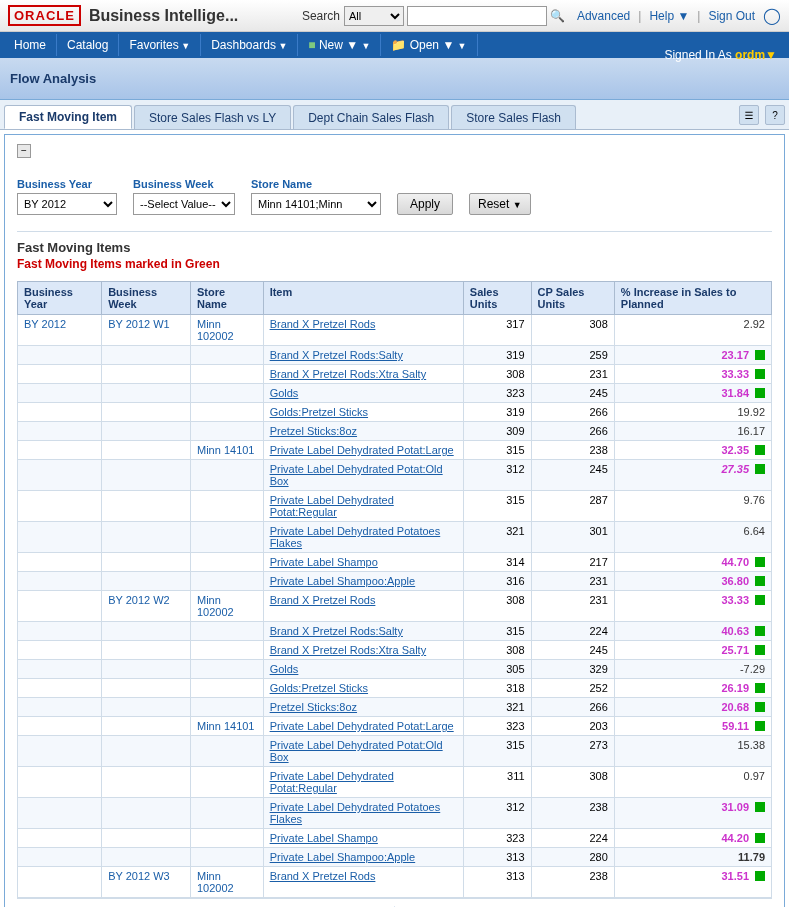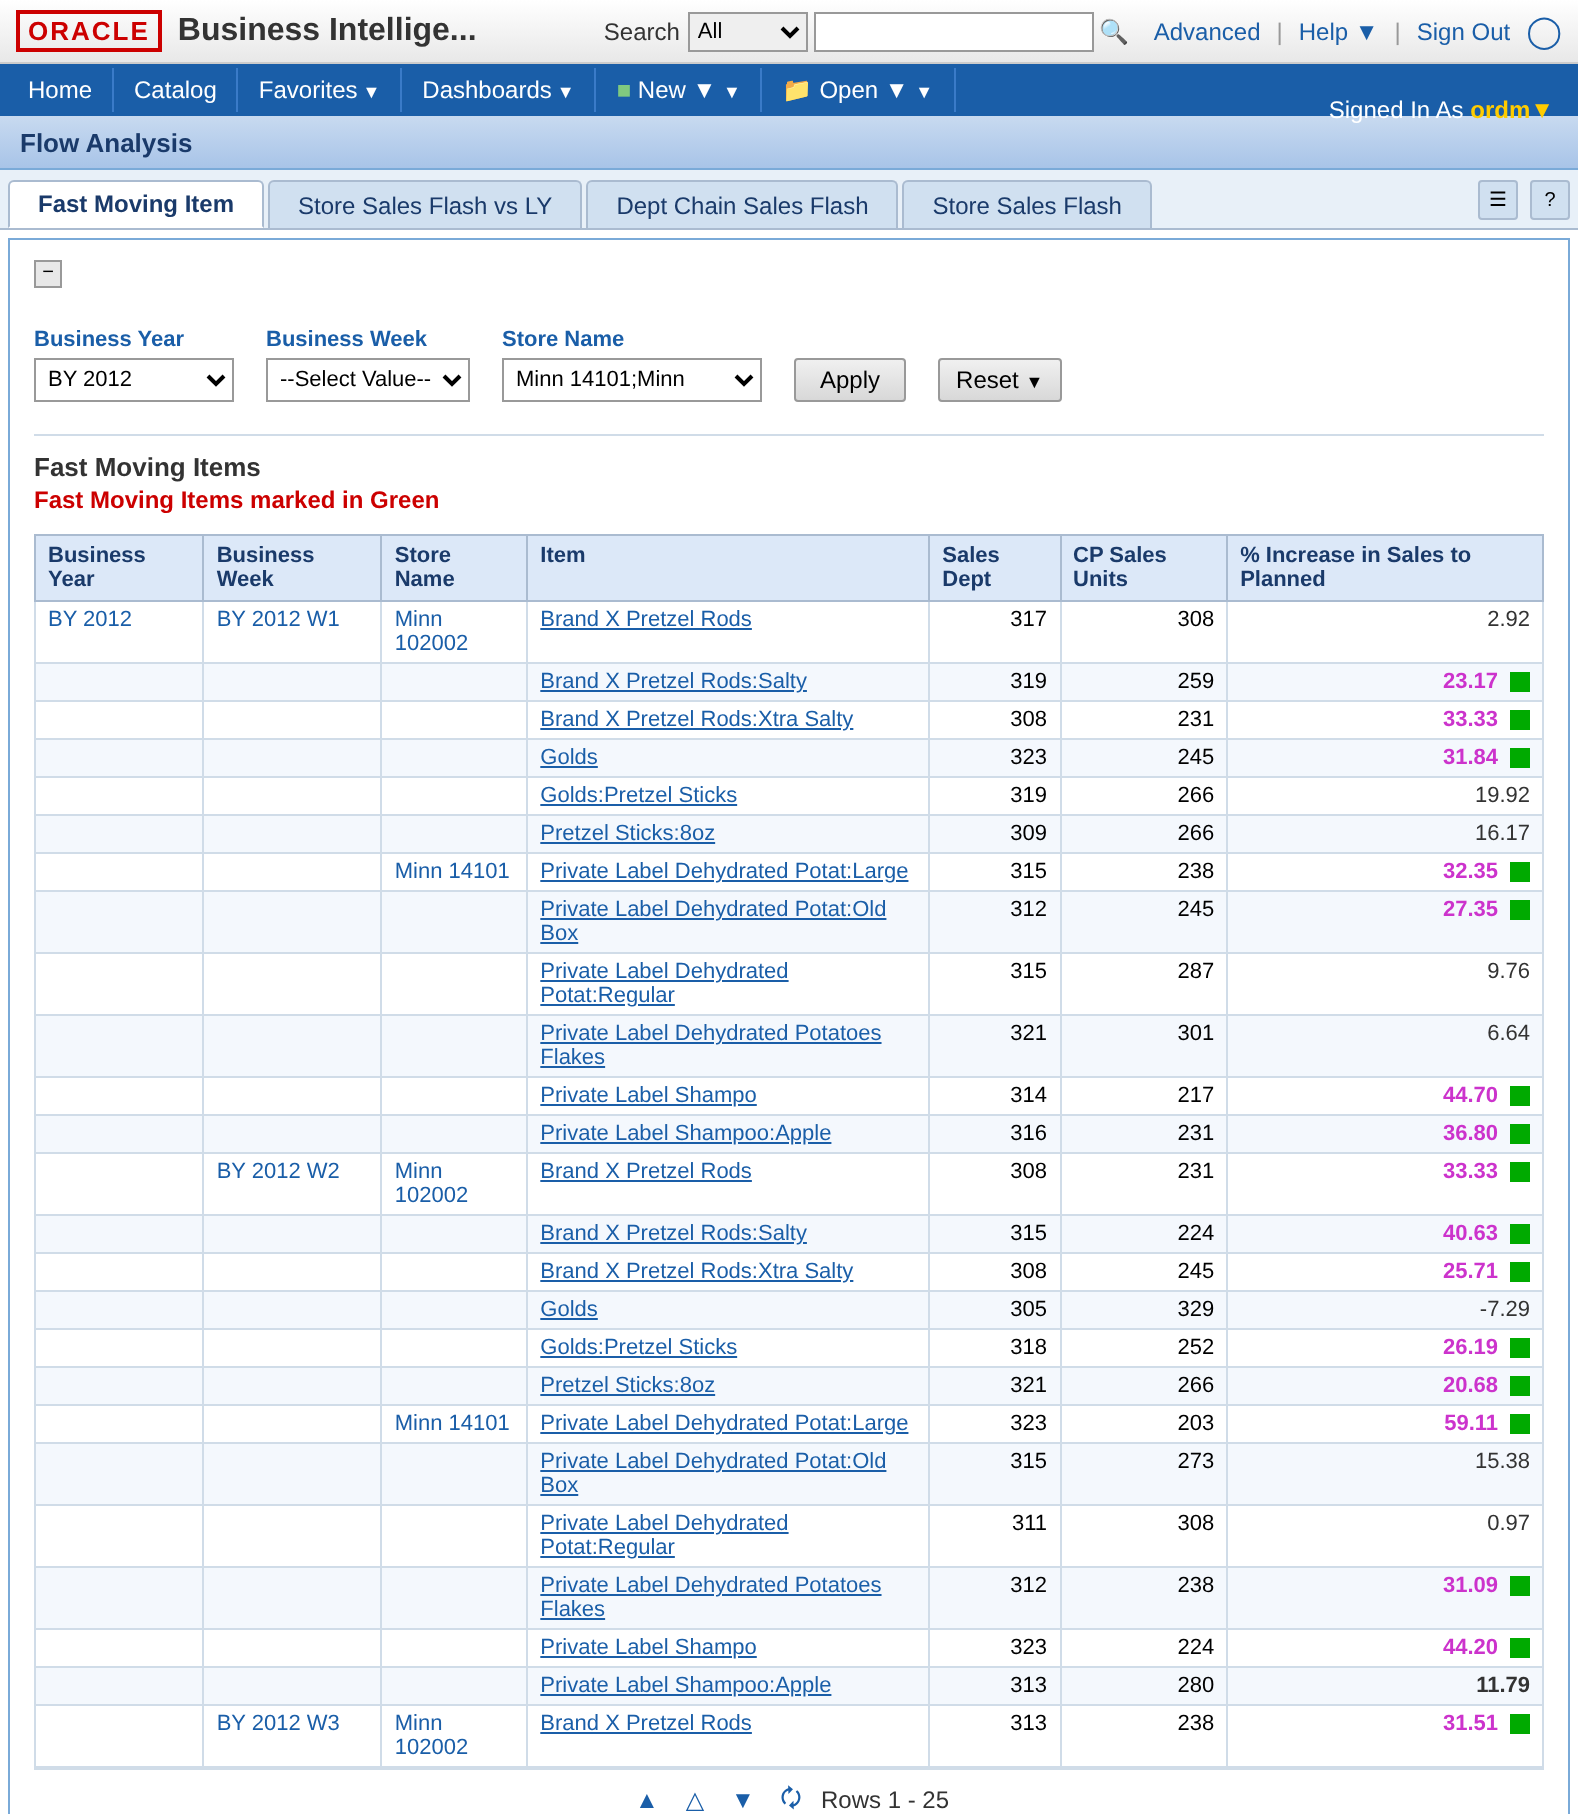--- a/index.html
+++ b/index.html
@@ -95,21 +95,21 @@
     
     .app-title-bar {
       background: linear-gradient(to bottom, #c8daf0 0%, #a8c4e8 100%);
       border-bottom: 1px solid #7aaad8;
       padding: 4px 10px;
       font-size: 13px;
       font-weight: bold;
       color: #1a3a6a;
       display: flex;
       align-items: center;
-      height: 27px;
+      height: 42px;
     }
 
     
     .tabs-bar {
       display: flex;
       align-items: flex-end;
       background: #e8f0f8;
       border-bottom: 1px solid #aabbd0;
       padding: 0 4px;
       height: 30px;
@@ -403,21 +403,21 @@
     <div class="section-subheading">Fast Moving Items marked in Green</div>
 
     
     <table class="data-table">
       <thead>
         <tr>
           <th>Business Year</th>
           <th>Business Week</th>
           <th>Store Name</th>
           <th>Item</th>
-          <th>Sales Dept</th>
+          <th>Sales Units</th>
           <th>CP Sales Units</th>
           <th>% Increase in Sales to Planned</th>
         </tr>
       </thead>
       <tbody id="table-body">
       <tr>
     <td style="color:#1a5ea8;font-size:11px;">BY 2012</td>
     <td style="color:#1a5ea8;font-size:11px;">BY 2012 W1</td>
     <td style="color:#1a5ea8;font-size:11px;">Minn 102002</td>
     <td class="link-cell" style="font-size:11px;">Brand X Pretzel Rods</td>
@@ -514,21 +514,21 @@
       </div>
     </td>
   </tr>
           <tr>
     <td style="color:#1a5ea8;font-size:11px;"></td>
     <td style="color:#1a5ea8;font-size:11px;"></td>
     <td style="color:#1a5ea8;font-size:11px;"></td>
     <td class="link-cell" style="font-size:11px;">Private Label Dehydrated Potat:Old Box</td>
     <td class="num-cell" style="font-size:11px;">312</td>
     <td class="num-cell" style="font-size:11px;">245</td>
-    <td class="num-cell" style="font-size:11px;">
+    <td class="num-cell" style="font-size:11px;font-style:italic;">
       <div class="flag-cell">
         <span class="pct-green">27.35</span>
         <span class="flag-green"></span>
       </div>
     </td>
   </tr>
           <tr>
     <td style="color:#1a5ea8;font-size:11px;"></td>
     <td style="color:#1a5ea8;font-size:11px;"></td>
     <td style="color:#1a5ea8;font-size:11px;"></td>

